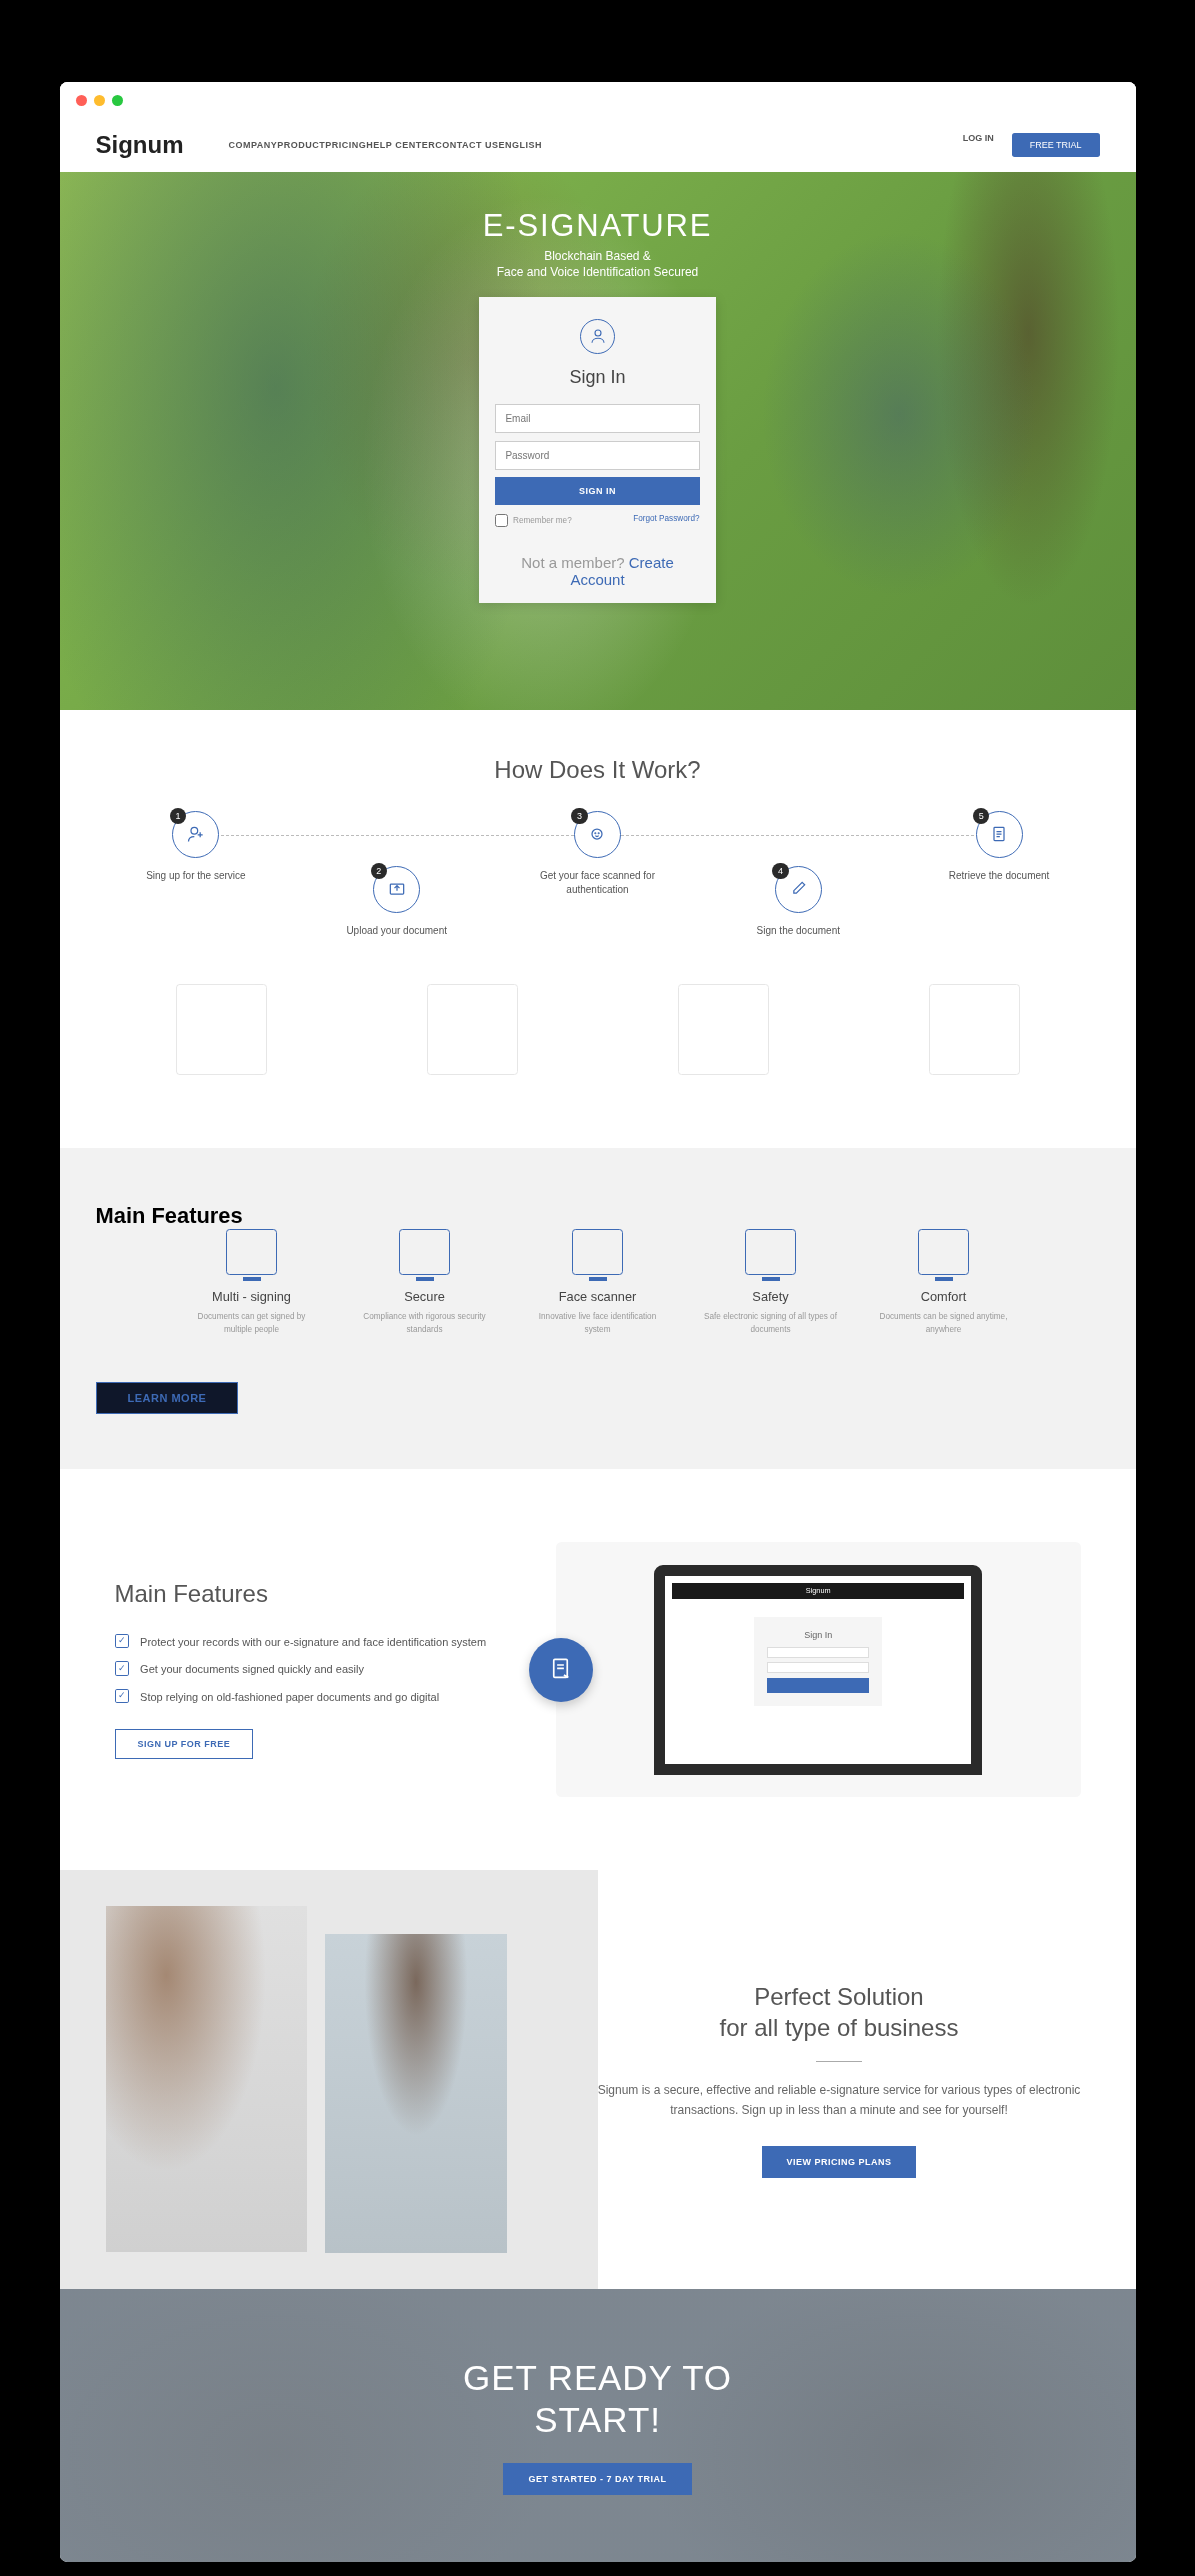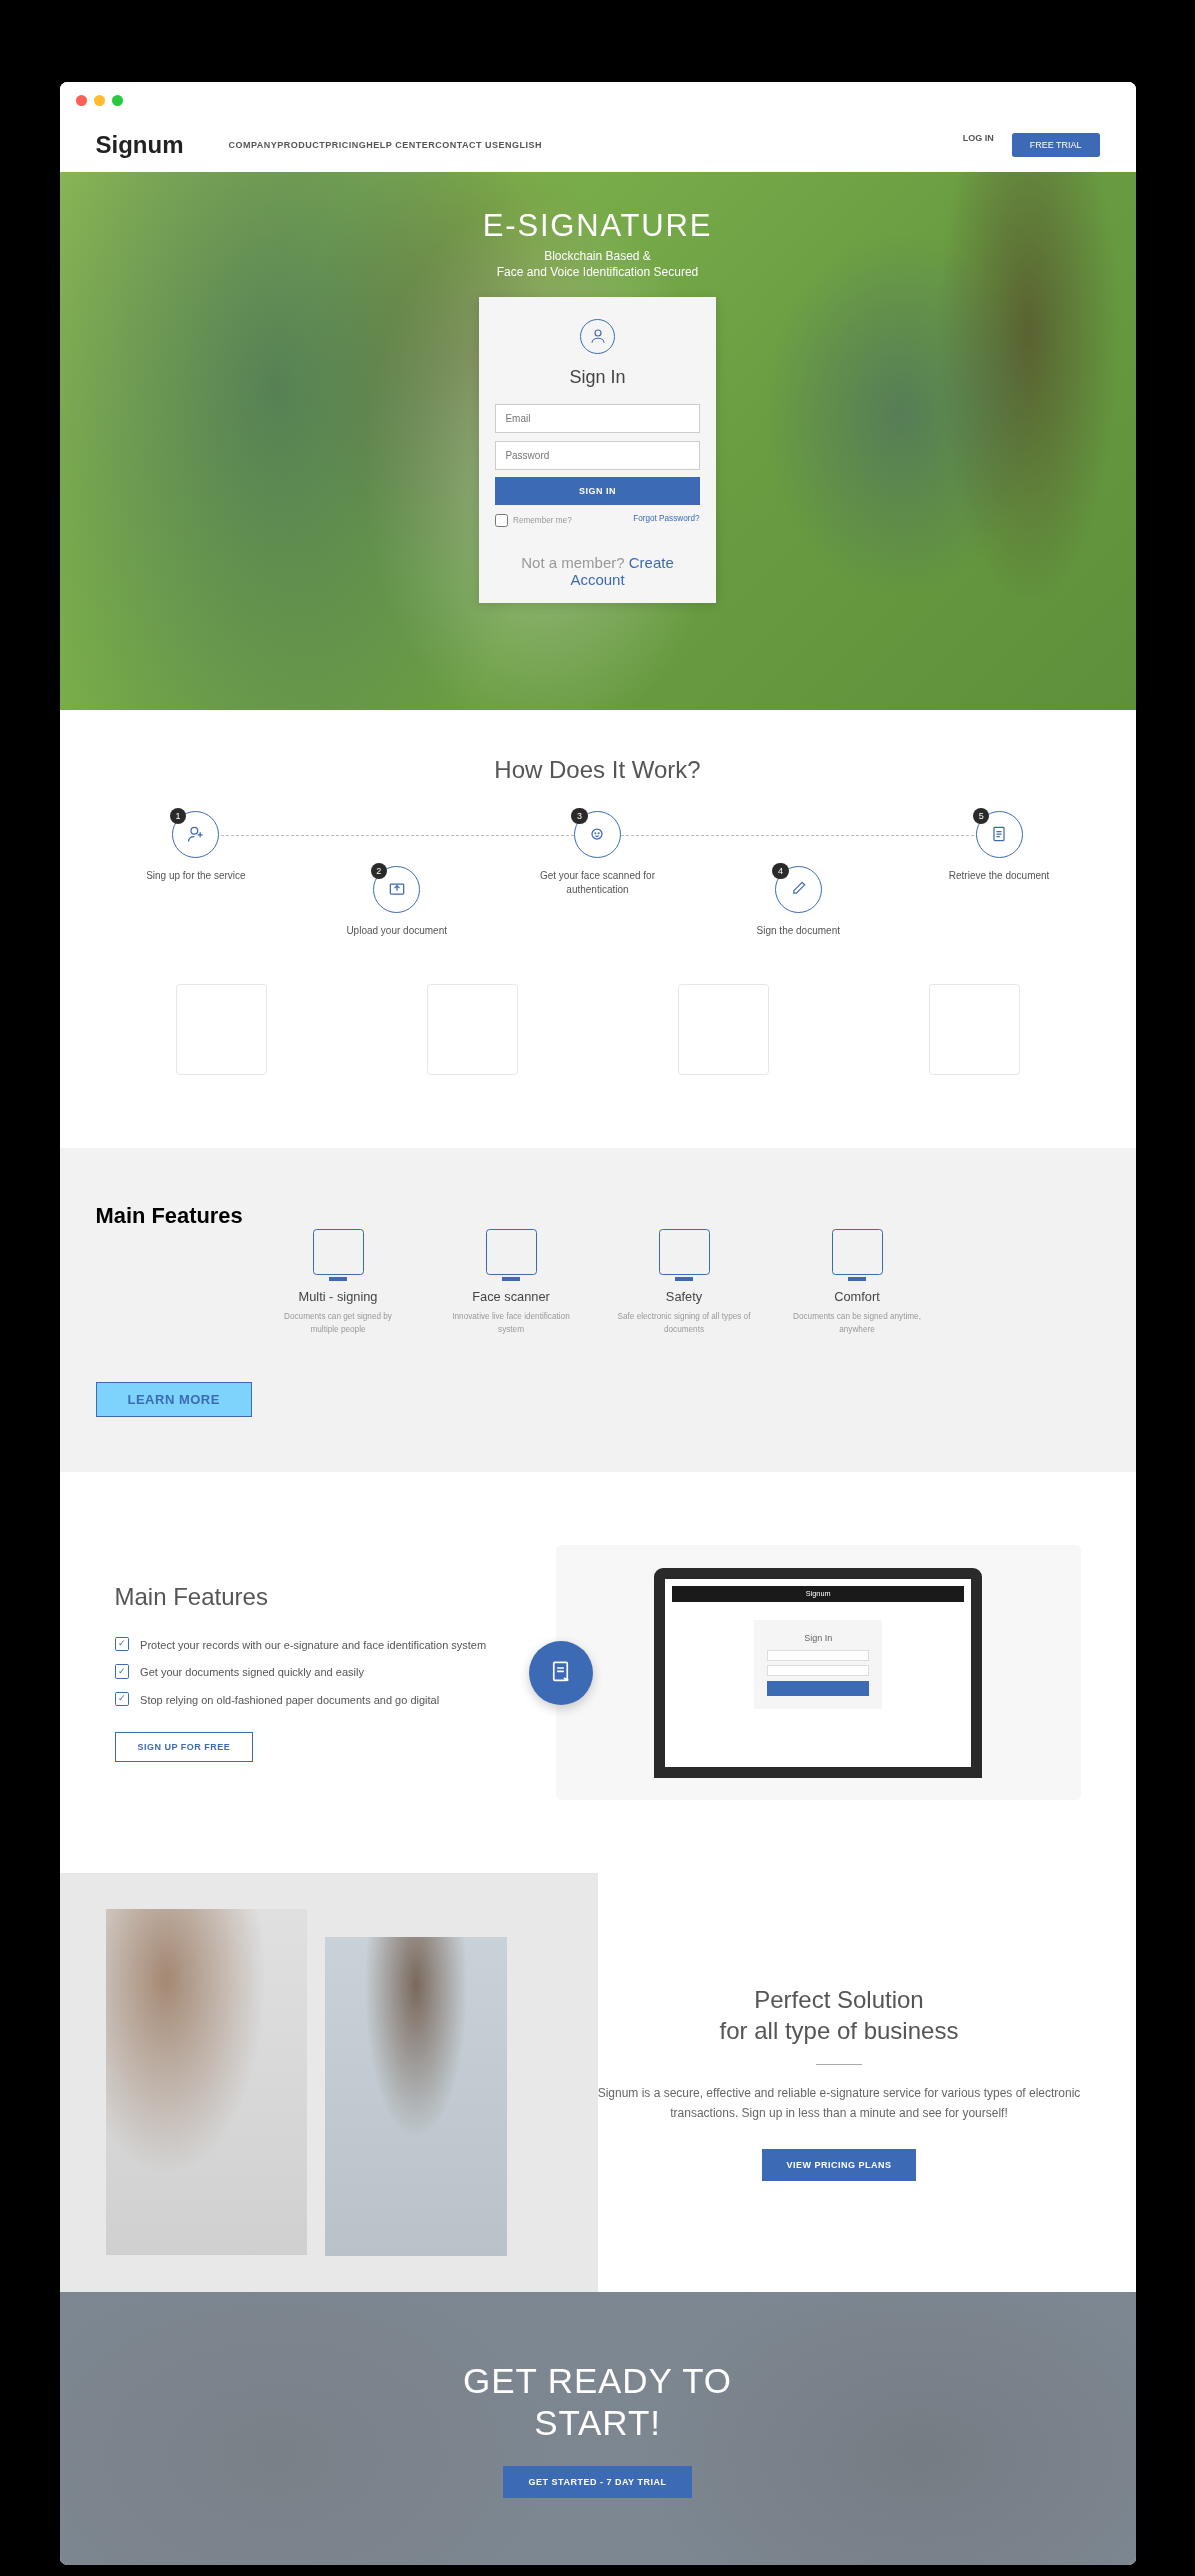--- a/index.html
+++ b/index.html
@@ -40,21 +40,21 @@
 .step.offset{margin-top:55px}
 .illus{height:118px;opacity:.2;display:flex;justify-content:space-around}
 .illus div{width:91px;height:91px;border:0.9px solid #888;border-radius:3.6px}
 .features{background:#f2f2f2;padding:55px 36px}
 .feat-grid{display:flex;justify-content:center;gap:36px;margin-bottom:46px}
 .feat{width:137px;text-align:center}
 .feat-icon{width:51px;height:46px;margin:0 auto 14.6px;border:1.8px solid #3d6ab5;border-radius:3.6px;position:relative}
 .feat-icon::after{content:"";position:absolute;bottom:-7.3px;left:50%;transform:translateX(-50%);width:18px;height:3.6px;background:#3d6ab5}
 .feat h3{font-size:12.8px;color:#444;font-weight:400;margin-bottom:7.3px}
 .feat p{font-size:8.2px;color:#999;line-height:1.5}
-.learn{border:0.9px solid #3d6ab5;background:#7dd3fc;color:#3d6ab5;padding:9px 31px;font-size:13px;font-weight:600;letter-spacing:0.5px}
+.learn{border:0.9px solid #3d6ab5;background:#0f172a;color:#3d6ab5;padding:9px 31px;font-size:11px;font-weight:600;letter-spacing:0.5px}
 .mf2{display:flex;padding:73px 55px;gap:55px;align-items:center}
 .mf2-left{flex:0 0 40%}
 .mf2-left h2{font-size:24px;color:#555;font-weight:400;margin-bottom:25.5px}
 .check-list{margin-bottom:24px}
 .check-item{display:flex;gap:11px;margin-bottom:11px;font-size:11px;color:#555;line-height:1.5}
 .check{color:#3d6ab5;width:14.6px;height:14.6px;border:1.4px solid #3d6ab5;border-radius:1.8px;display:flex;align-items:center;justify-content:center;font-size:9px;flex-shrink:0}
 .signup{border:0.9px solid #3d6ab5;color:#3d6ab5;background:#fff;padding:9px 22px;font-size:9px;font-weight:600;letter-spacing:0.5px}
 .mf2-right{flex:1;position:relative;background:#f7f7f7;border-radius:5.5px;height:255px;display:flex;align-items:center;justify-content:center}
 .laptop{width:328px;height:210px;background:#1a1a1a;border-radius:9px 9px 0 0;border:11px solid #2a2a2a;position:relative}
 .laptop-screen{background:#fff;height:100%;padding:7.3px}
@@ -197,20 +197,25 @@
   <section class="features">
     <h2>Main Features</h2>
     <div class="feat-grid">
       <div class="feat">
           <div class="feat-icon"></div>
           <h3>Multi - signing</h3>
           <p>Documents can get signed by multiple people</p>
         </div>
       <div class="feat">
           <div class="feat-icon"></div>
+          <h3>Secure</h3>
+          <p>Compliance with rigorous security standards</p>
+        </div>
+      <div class="feat">
+          <div class="feat-icon"></div>
           <h3>Face scanner</h3>
           <p>Innovative live face identification system</p>
         </div>
       <div class="feat">
           <div class="feat-icon"></div>
           <h3>Safety</h3>
           <p>Safe electronic signing of all types of documents</p>
         </div>
       <div class="feat">
           <div class="feat-icon"></div>

